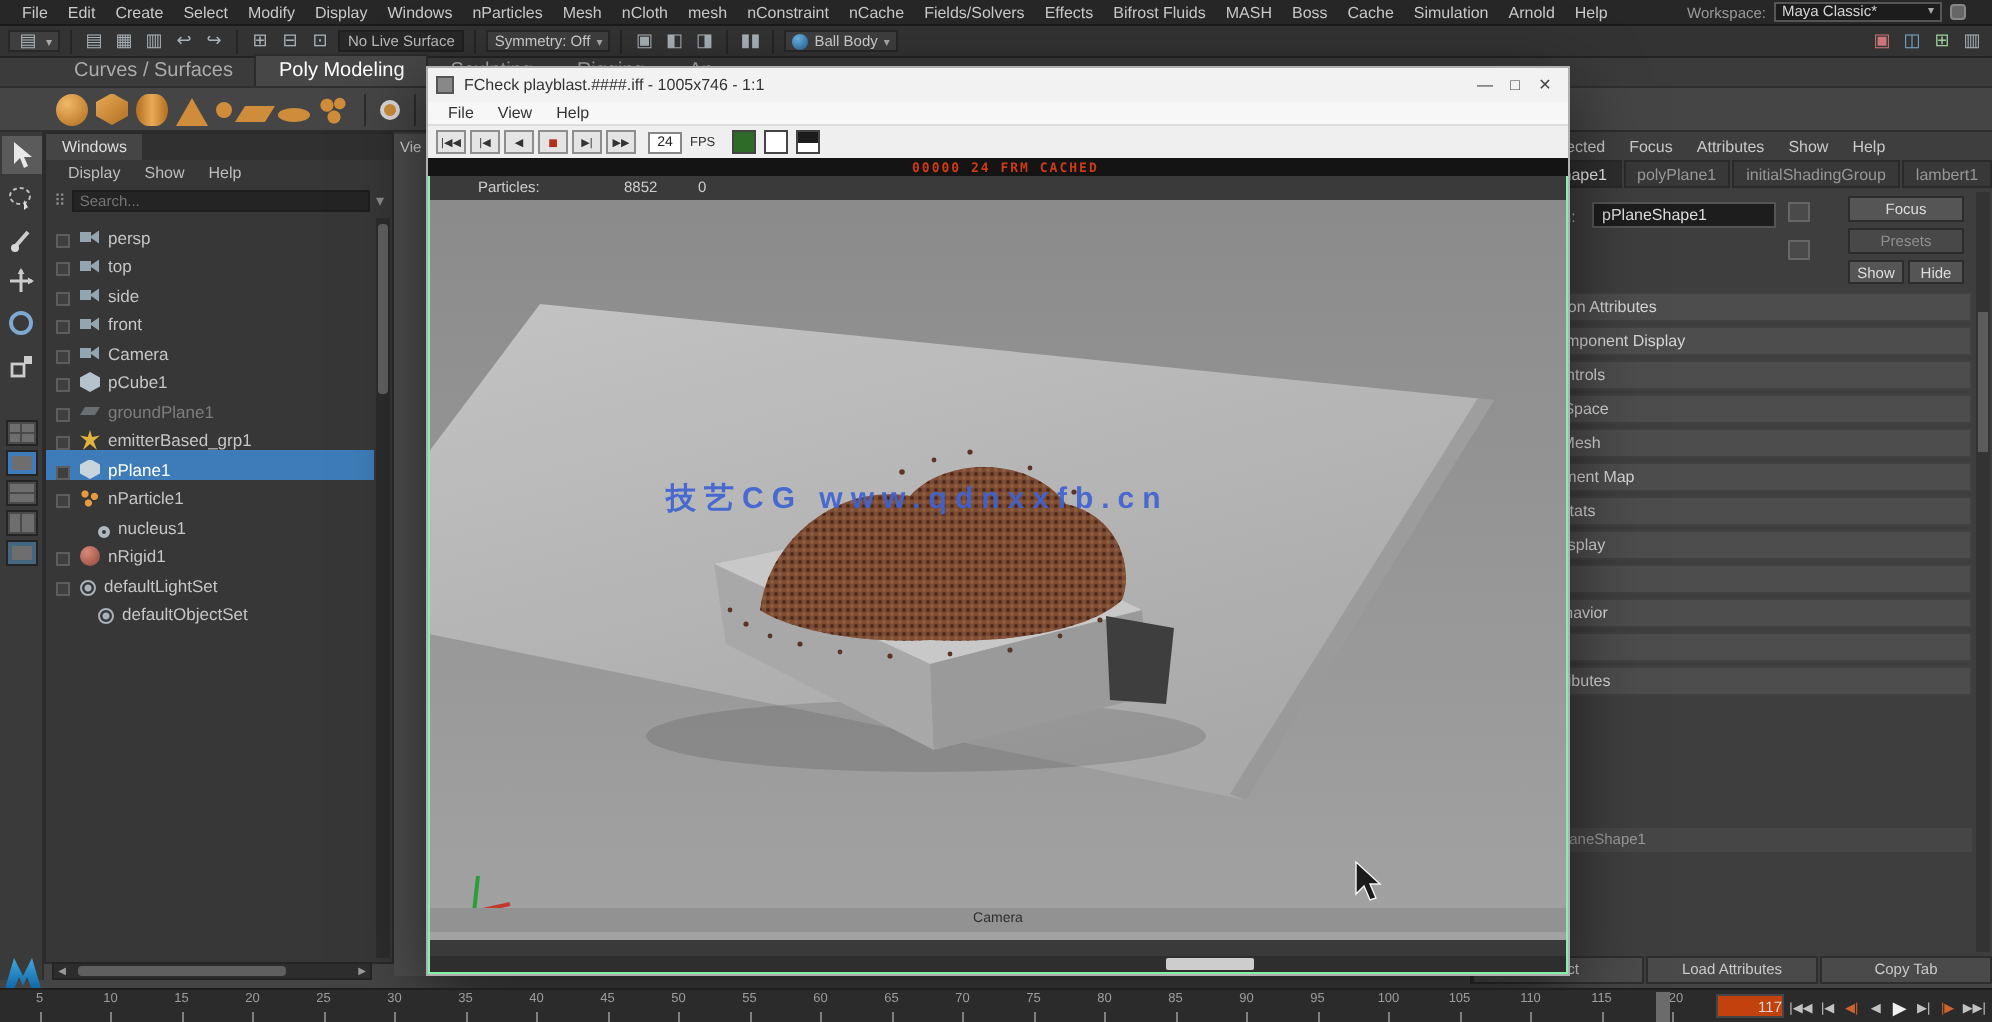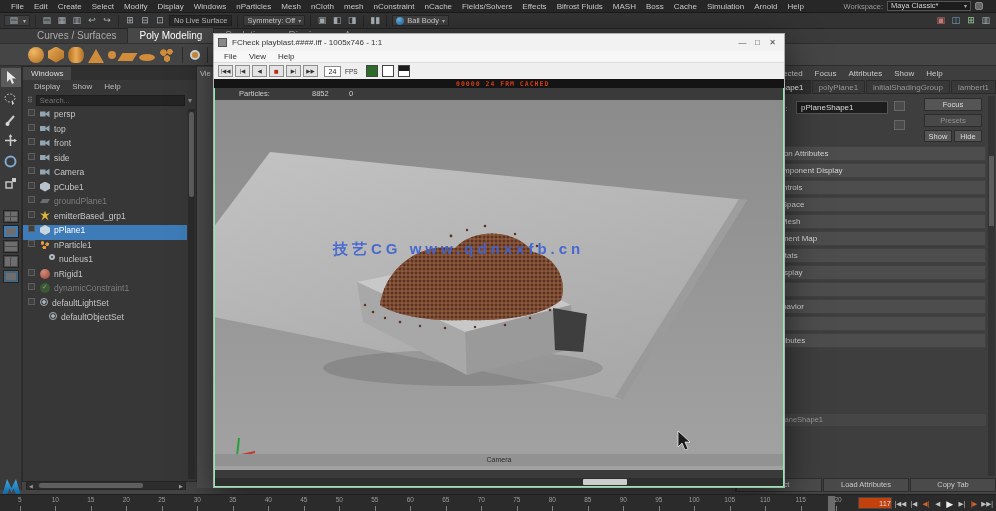--- a/index.html
+++ b/index.html
@@ -53,21 +53,21 @@
   
   #outliner{left:22px;top:66px;width:175px;height:416px;background:#373737;border:1px solid #2a2a2a;}
   #outliner .ptitle{height:13px;background:#303030;display:flex;}
   #outliner .ptab{background:#454545;color:#ddd;font-size:8px;padding:2px 8px 0 8px;}
   #outliner .pmenus{height:13px;display:flex;gap:2px;align-items:center;padding-left:6px;}
   #outliner .pmenus span{font-size:8px;color:#bdbdbd;padding:0 5px;}
   #osearch{height:15px;display:flex;align-items:center;gap:3px;padding:0 4px;}
   #osearch .sic{color:#8a8a8a;font-size:8px;}
   #osearch input{flex:1;height:11px;background:#242424;border:1px solid #1d1d1d;color:#cfcfcf;font-size:7.5px;padding:0 3px;}
   #olist{position:absolute;left:0;top:42px;right:9px;bottom:2px;overflow:hidden;}
-  .orow{display:flex;align-items:flex-start;height:14.5px;padding-left:5px;font-size:8.5px;color:#c6c6c6;white-space:nowrap;}
+  .orow{display:flex;align-items:flex-end;height:14.5px;padding-left:5px;font-size:8.5px;color:#c6c6c6;white-space:nowrap;}
   .orow .tog{width:7px;height:7px;border:1px solid #5d5d5d;background:#3f3f3f;margin-right:5px;flex:none;}
   .orow.child{padding-left:26px;}
   .orow.selected{background:#3d7cb8;color:#fff;}
   .orow.dim{color:#7d7d7d;}
   .orow.dim .oi{opacity:.5;}
   .oi{width:10px;height:10px;margin-right:4px;flex:none;position:relative;}
   .ic-camera{background:#93a5b1;clip-path:polygon(0 25%,55% 25%,55% 45%,95% 18%,95% 82%,55% 55%,55% 75%,0 75%);}
   .ic-cube{background:#b7c3cc;clip-path:polygon(50% 0,100% 28%,100% 72%,50% 100%,0 72%,0 28%);}
   .ic-plane{background:#9aa6ae;clip-path:polygon(25% 30%,100% 30%,75% 70%,0 70%);}
   .ic-emitter{background:#e0b33c;clip-path:polygon(50% 0,61% 35%,100% 28%,68% 55%,85% 100%,50% 70%,15% 100%,32% 55%,0 28%,39% 35%);}
@@ -335,27 +335,27 @@
 
         <div class="orow">
           <span class="tog"></span>
           <span class="oi ic-camera"></span>
           <span>top</span>
         </div>
 
         <div class="orow">
           <span class="tog"></span>
           <span class="oi ic-camera"></span>
+          <span>side</span>
+        </div>
+
+        <div class="orow">
+          <span class="tog"></span>
+          <span class="oi ic-camera"></span>
           <span>front</span>
-        </div>
-
-        <div class="orow">
-          <span class="tog"></span>
-          <span class="oi ic-camera"></span>
-          <span>side</span>
         </div>
 
         <div class="orow">
           <span class="tog"></span>
           <span class="oi ic-camera"></span>
           <span>Camera</span>
         </div>
 
         <div class="orow">
           <span class="tog"></span>
@@ -392,25 +392,20 @@
           <span class="oi ic-nucleus"></span>
           <span>nucleus1</span>
         </div>
 
         <div class="orow">
           <span class="tog"></span>
           <span class="oi ic-nrigid"></span>
           <span>nRigid1</span>
         </div>
 
-        <div class="orow dim">
-          <span class="tog"></span>
-          <span class="oi ic-constraint"></span>
-          <span>dynamicConstraint1</span>
-        </div>
 
         <div class="orow">
           <span class="tog"></span>
           <span class="oi ic-set"></span>
           <span>defaultLightSet</span>
         </div>
 
         <div class="orow child">
 
           <span class="oi ic-set"></span>

